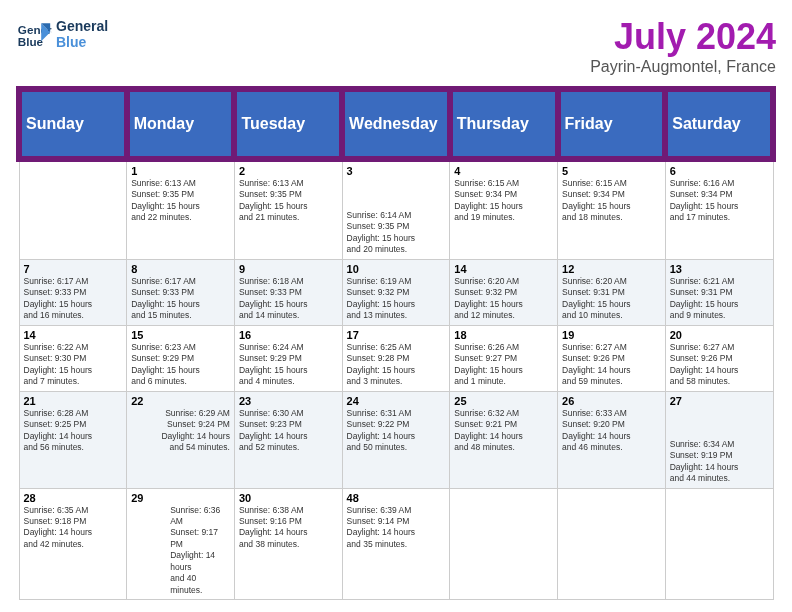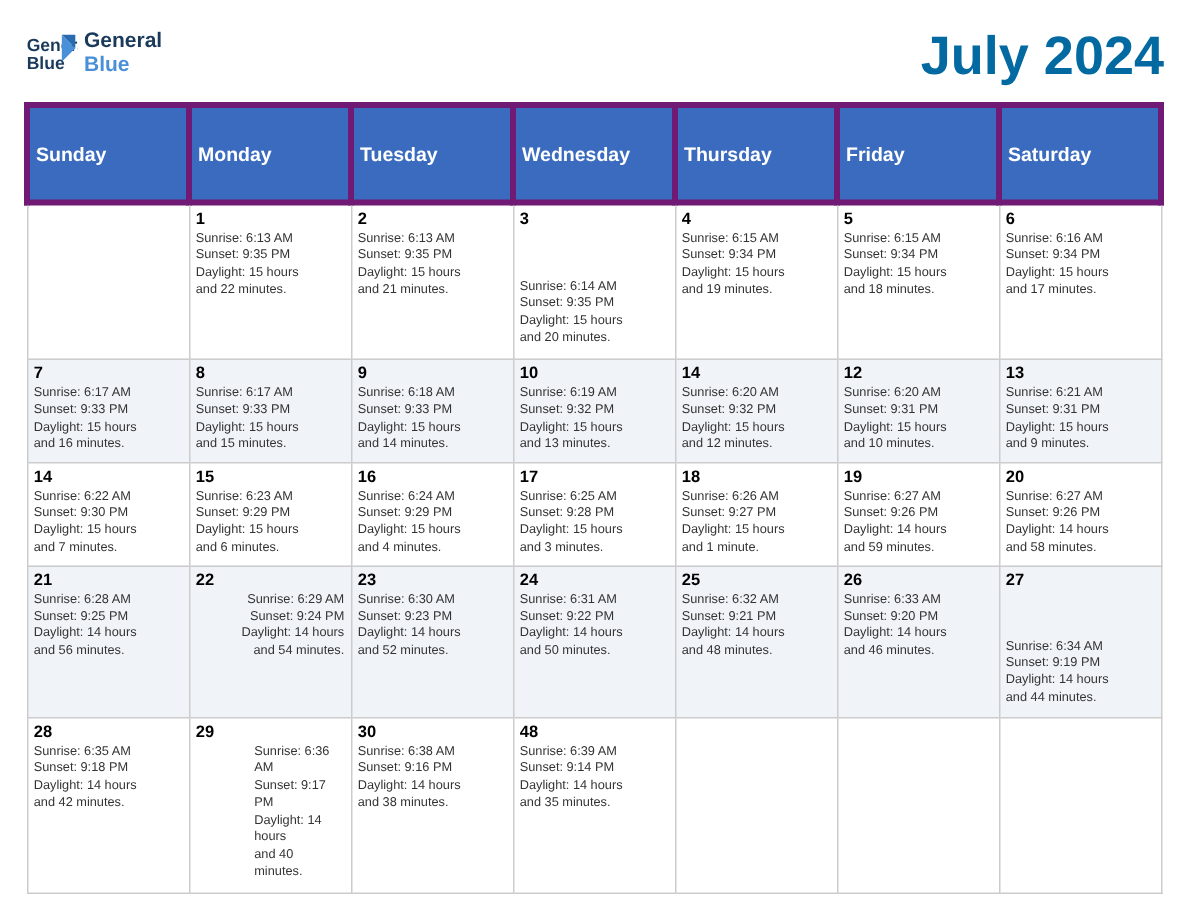--- a/index.html
+++ b/index.html
@@ -31,40 +31,40 @@
       width: 36px;
       height: 36px;
       margin-right: 4px;
     }
     .title-block {
       text-align: right;
     }
     .month-title {
       font-size: 36px;
       font-weight: bold;
-      color: #0369a1;
+      color: #a21caf;
     }
     .location-title {
       font-size: 16px;
       color: #555;
     }
     .calendar {
       flex: 1;
       border-collapse: collapse;
       width: 100%;
       font-size: 9.5px;
     }
     .calendar th {
       background: #3a6bbf;
       color: #fff;
       padding: 23px 4px;
       text-align: left;
-      font-size: 13px;
+      font-size: 16px;
       font-weight: bold;
-      border: 4px solid #701a75;
+      border: 6px solid #701a75;
     }
     .calendar td {
       border: 1px solid #ccc;
       vertical-align: top;
       padding: 3px 4px;
       width: calc(100% / 7);
       background: #fff;
     }
     .day-num {
       font-weight: bold;
@@ -96,20 +96,21 @@
         <polygon points="28,8 38,18 28,28" fill="#4a90d9"></polygon>
         <polygon points="28,8 38,8 38,18" fill="#2a6aaf"></polygon>
       </svg>
       <div>
         <div style="font-size:14px;font-weight:bold;color:#1a3a5c;">General</div>
         <div style="font-size:14px;font-weight:bold;color:#4a90d9;">Blue</div>
       </div>
     </div>
     <div class="title-block">
       <div class="month-title">July 2024</div>
+      <div class="location-title">Payrin-Augmontel, France</div>
     </div>
   </div>
 
   <table class="calendar">
     <thead>
       <tr>
       <th>Sunday</th>
           <th>Monday</th>
           <th>Tuesday</th>
           <th>Wednesday</th>

